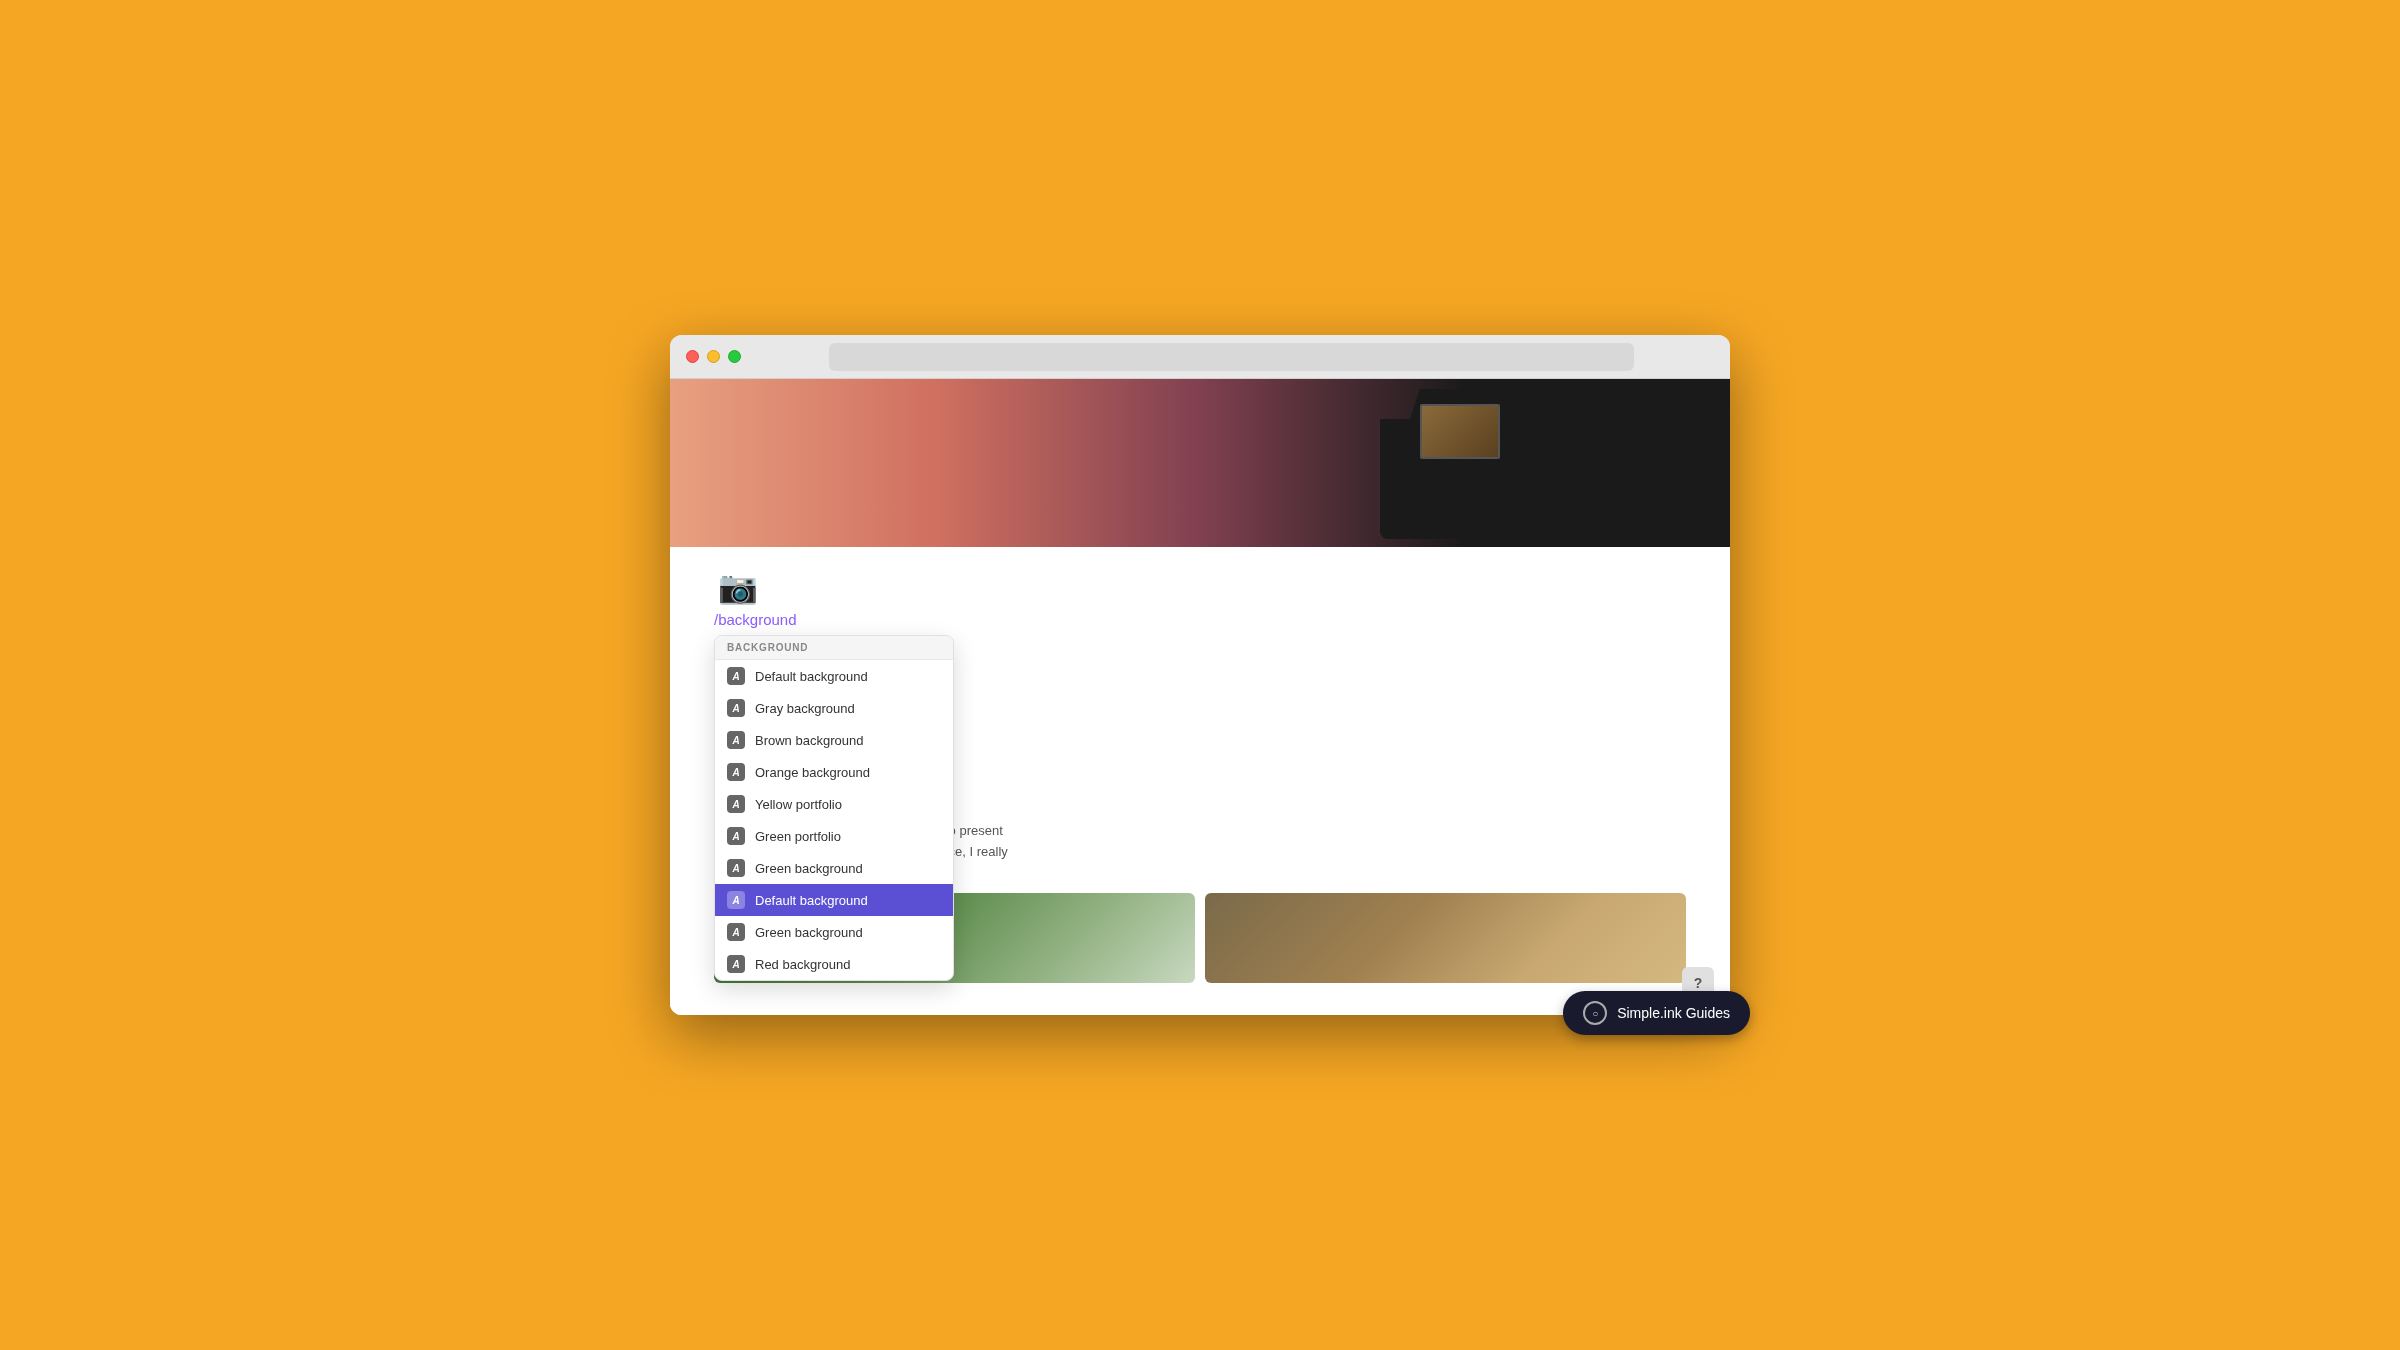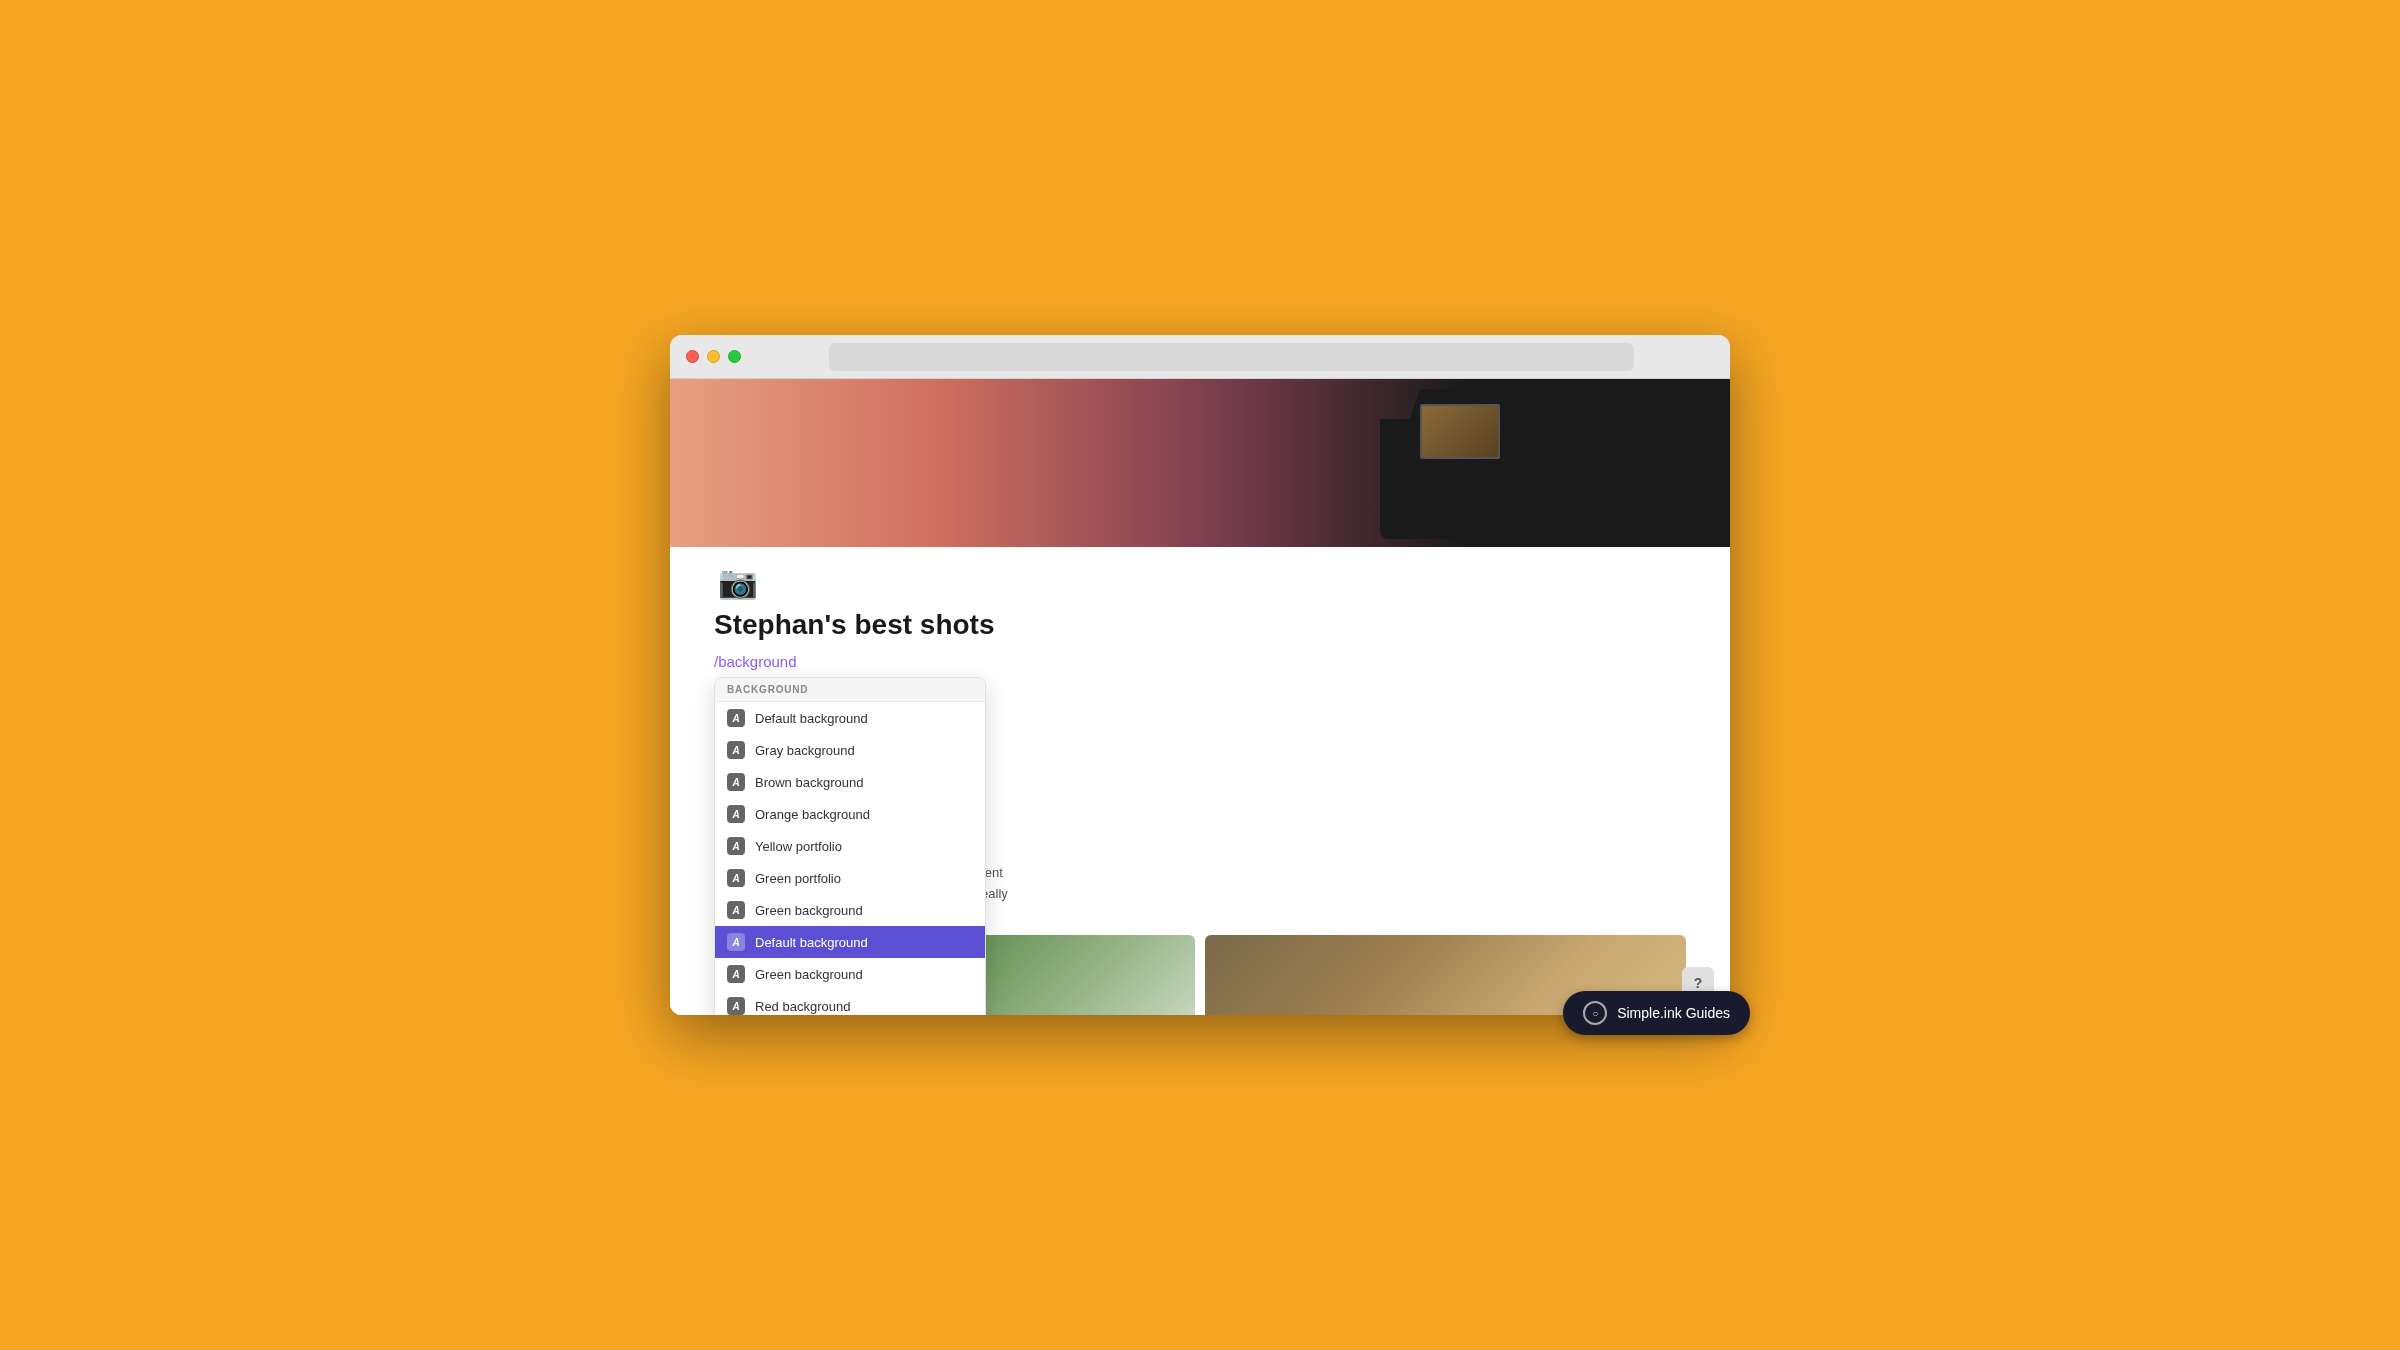--- a/index.html
+++ b/index.html
@@ -136,21 +136,21 @@
       border: none;
       outline: none;
       background: transparent;
       width: 220px;
     }
 
     .dropdown-container {
       position: absolute;
       top: 24px;
       left: 0;
-      width: 272px;
+      width: 240px;
       background: white;
       border: 1px solid #e0e0e0;
       border-radius: 8px;
       box-shadow: 0 8px 24px rgba(0,0,0,0.15);
       z-index: 100;
       overflow: hidden;
     }
 
     .dropdown-section-header {
       background: #f5f5f5;
@@ -305,21 +305,20 @@
         <div class="hero-image">
           <div class="hero-gradient"></div>
           <div class="camera-silhouette"></div>
           <div class="camera-screen"></div>
         </div>
 
         <div class="page-body">
 
           <div class="site-icon">📷</div>
 
-          <h1 class="page-title">Stephan's best shots</h1>
 
           <div class="url-input-area">
             <input class="url-input" type="text" value="/background" style="">
 
             
             <div class="dropdown-container">
               <div class="dropdown-section-header">BACKGROUND</div>
 
               <div class="dropdown-item">
                 <div class="item-icon">A</div>

